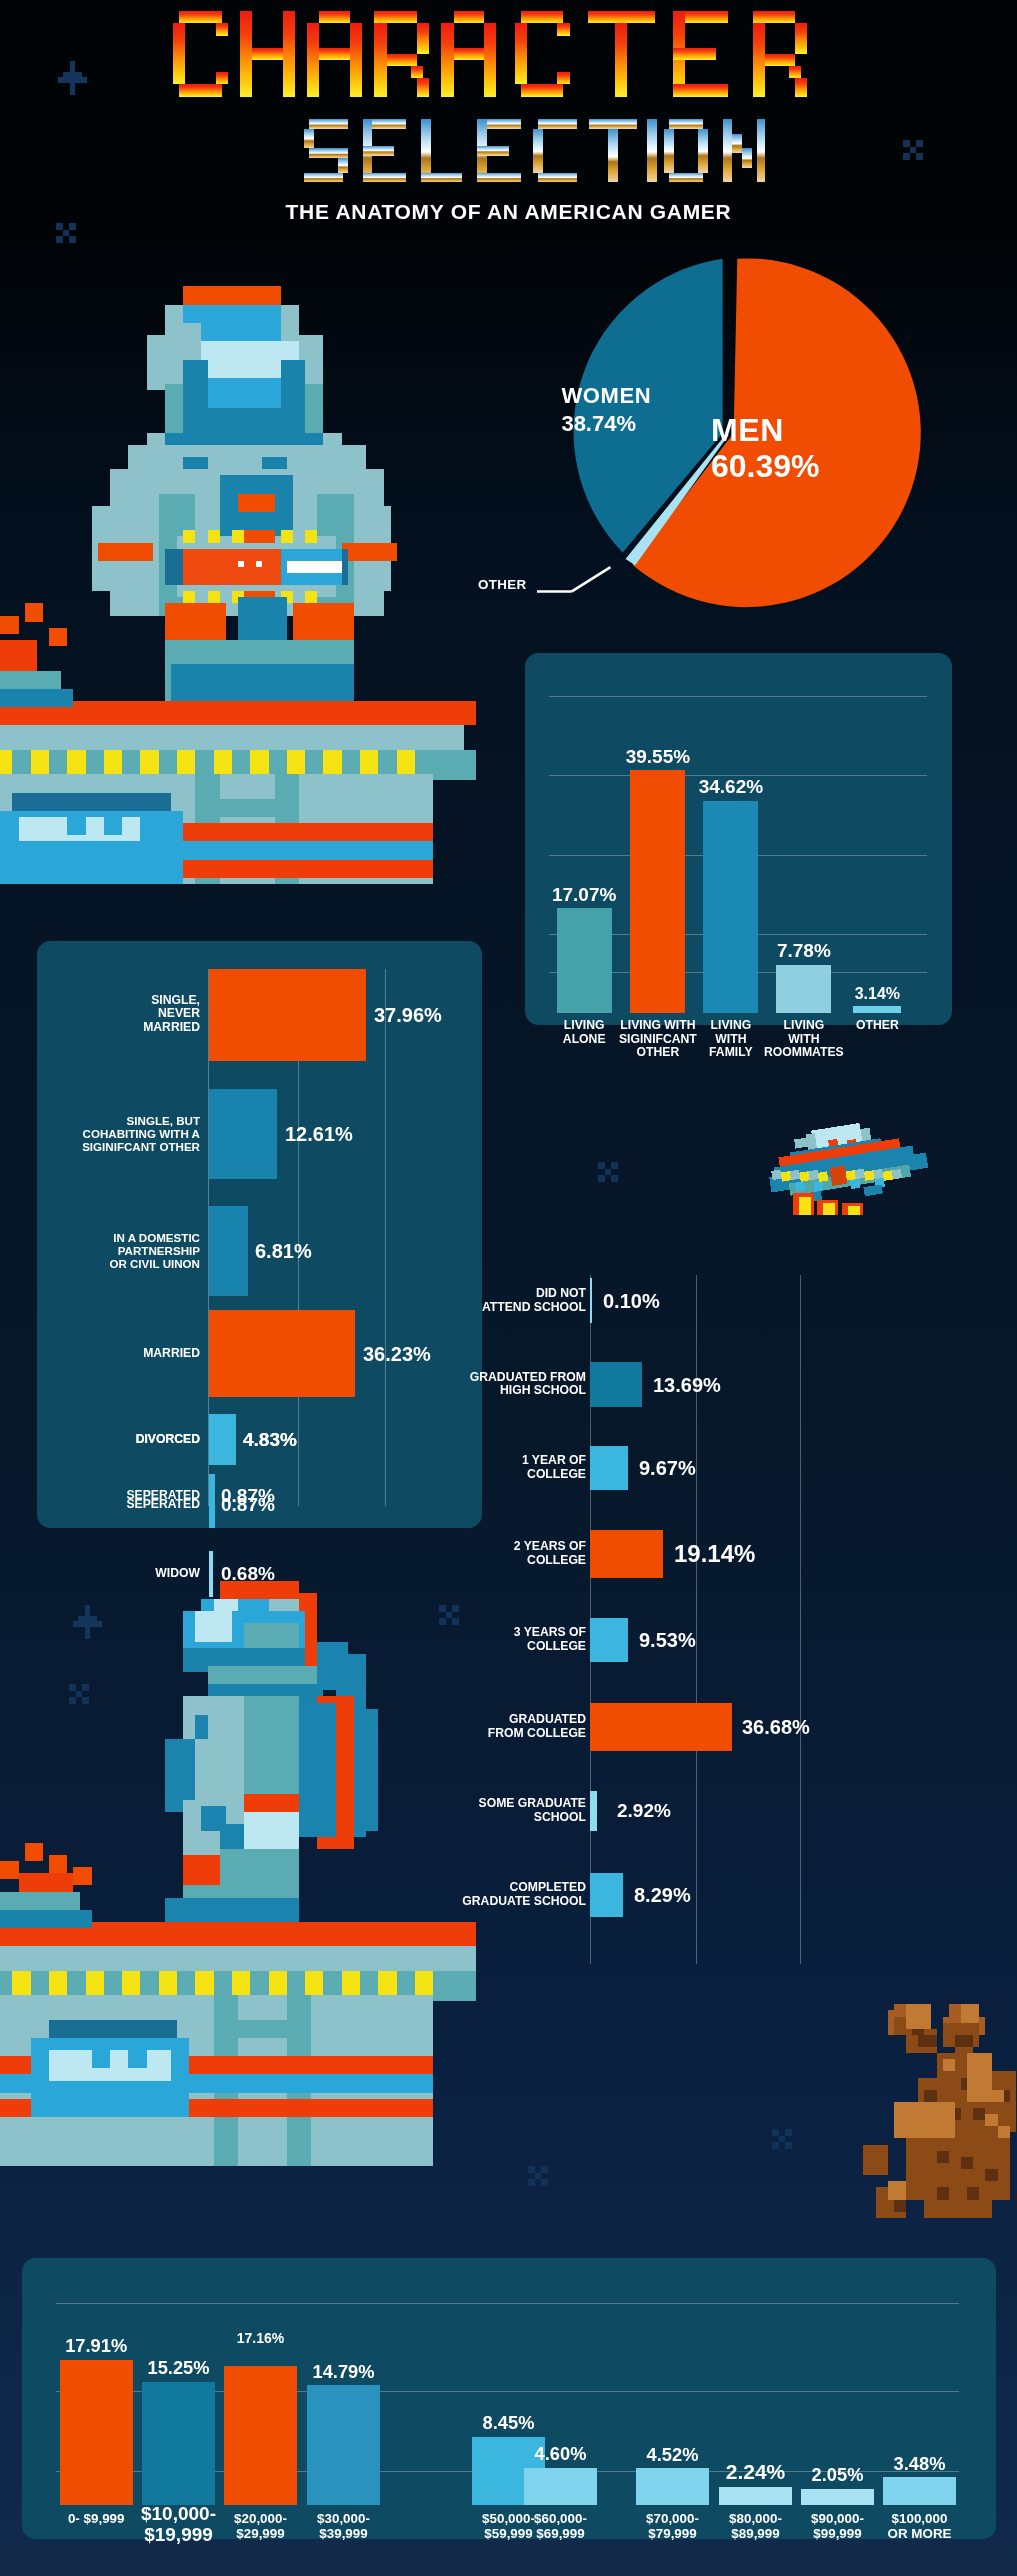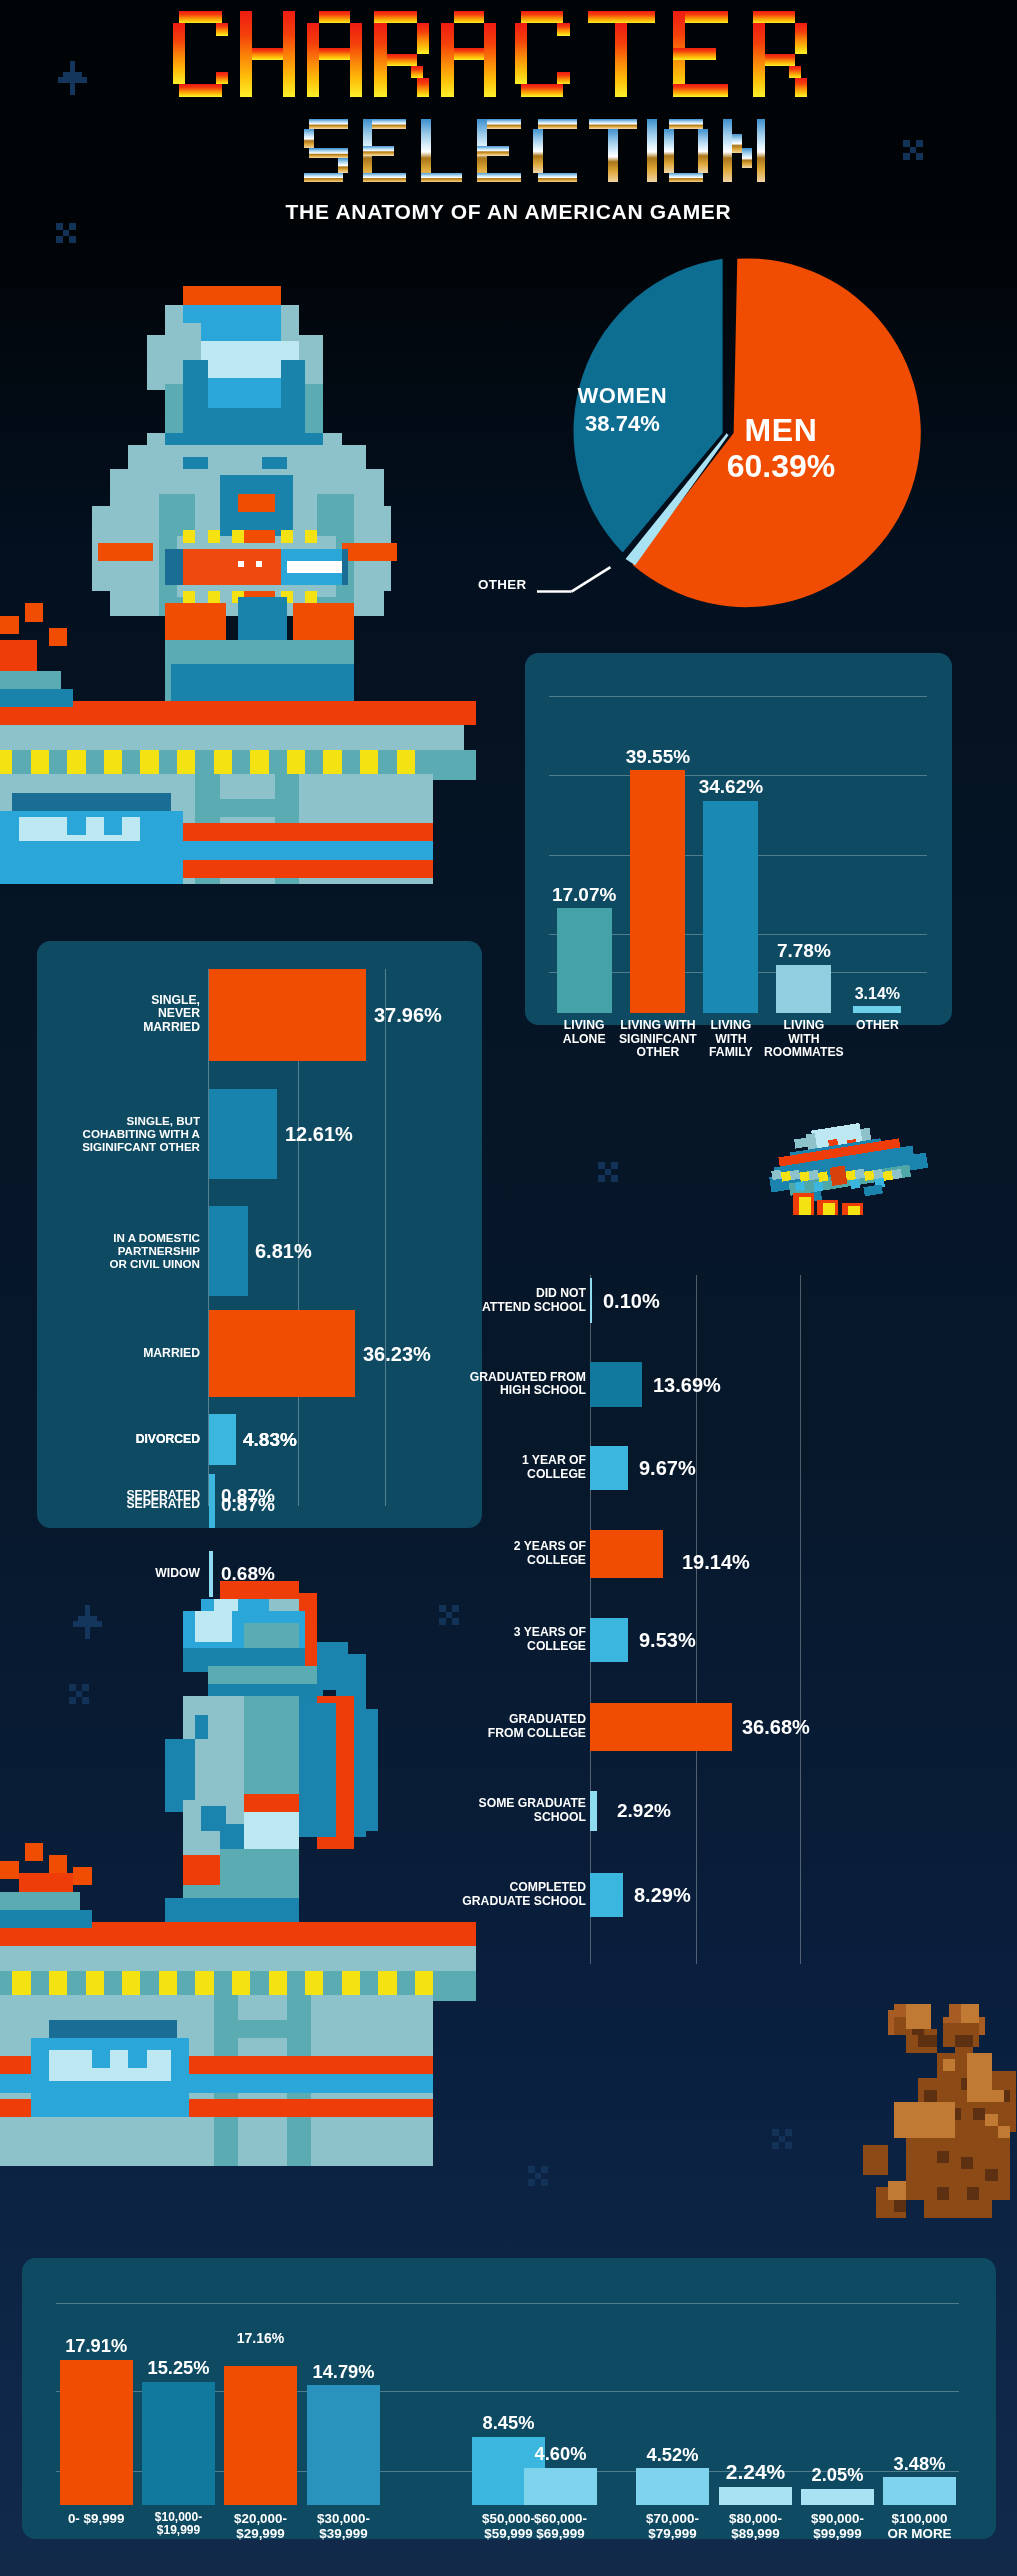--- a/index.html
+++ b/index.html
@@ -44,21 +44,21 @@
   }
 
   
   .star4 { position: absolute; }
   .star4 i { position: absolute; background: #14365c; display: block; }
   .starx { position: absolute; }
   .starx i { position: absolute; background: #123357; display:block; width: 6.7px; height: 6.7px; }
 
   
   #pie-wrap { position: absolute; left: 537px; top: 244px; width: 403px; height: 378px; }
-  .pie-label { position: absolute; color: #fff; font-weight: bold; text-align: center; }
+  .pie-label { position: absolute; color: #fff; font-weight: bold; }
 
   
   .vbar-chart { position: absolute; }
   .vbar-col { position: absolute; bottom: 0; }
   .vbar-rect { position: absolute; bottom: 0; width: 100%; }
   .vbar-val {
     position: absolute; width: 146px; left: 50%; transform: translateX(-50%);
     color: #fff; font-weight: bold; text-align: center; white-space: nowrap;
   }
   .vbar-cat {
@@ -578,21 +578,21 @@
       <div class="hbar-label" style="right:390px;font-size:12.2px;width:153px;">1 YEAR OF
 COLLEGE</div>
       <div class="hbar-rect" style="left:90px;width:38px;background:#3bb6de;"></div>
       <div class="hbar-val" style="left:139px;font-size:20px;">9.67%</div>
     </div>
 
     <div class="hbar-row" style="left:0;top:261px;width:476px;height:48px;">
       <div class="hbar-label" style="right:390px;font-size:12.2px;width:153px;">2 YEARS OF
 COLLEGE</div>
       <div class="hbar-rect" style="left:90px;width:73px;background:#f04d02;"></div>
-      <div class="hbar-val" style="left:182px;font-size:20px;margin-top:8px;">19.14%</div>
+      <div class="hbar-val" style="left:174px;font-size:24px;">19.14%</div>
     </div>
 
     <div class="hbar-row" style="left:0;top:349px;width:476px;height:44px;">
       <div class="hbar-label" style="right:390px;font-size:12.2px;width:153px;">3 YEARS OF
 COLLEGE</div>
       <div class="hbar-rect" style="left:90px;width:38px;background:#3bb6de;"></div>
       <div class="hbar-val" style="left:139px;font-size:20px;">9.53%</div>
     </div>
 
     <div class="hbar-row" style="left:0;top:434px;width:476px;height:48px;">
@@ -762,21 +762,21 @@
       <div class="gridline" style="left:0;top:178px;width:903px;"></div>
 
       <div class="vbar-col" style="left:3.7px;width:73px;height:178px;">
         <div class="vbar-rect" style="height:145px;background:#f04d02;"></div>
         <div class="vbar-val" style="bottom:148px;font-size:18.3px;">17.91%</div>
         <div class="vbar-cat" style="top:184px;font-size:13.4px;width:116px;">0- $9,999</div>
       </div>
       <div class="vbar-col" style="left:86px;width:73px;height:178px;">
         <div class="vbar-rect" style="height:123px;background:#12799e;"></div>
         <div class="vbar-val" style="bottom:126px;font-size:18.3px;">15.25%</div>
-        <div class="vbar-cat" style="top:184px;font-size:12px;width:116px;">$10,000-
+        <div class="vbar-cat" style="top:176px;font-size:19px;width:116px;">$10,000-
 $19,999</div>
       </div>
       <div class="vbar-col" style="left:168px;width:73px;height:178px;">
         <div class="vbar-rect" style="height:139px;background:#f04d02;"></div>
         <div class="vbar-val" style="bottom:159px;font-size:14px;">17.16%</div>
         <div class="vbar-cat" style="top:184px;font-size:13.4px;width:116px;">$20,000-
 $29,999</div>
       </div>
       <div class="vbar-col" style="left:251px;width:73px;height:178px;">
         <div class="vbar-rect" style="height:120px;background:#2a93bd;"></div>

